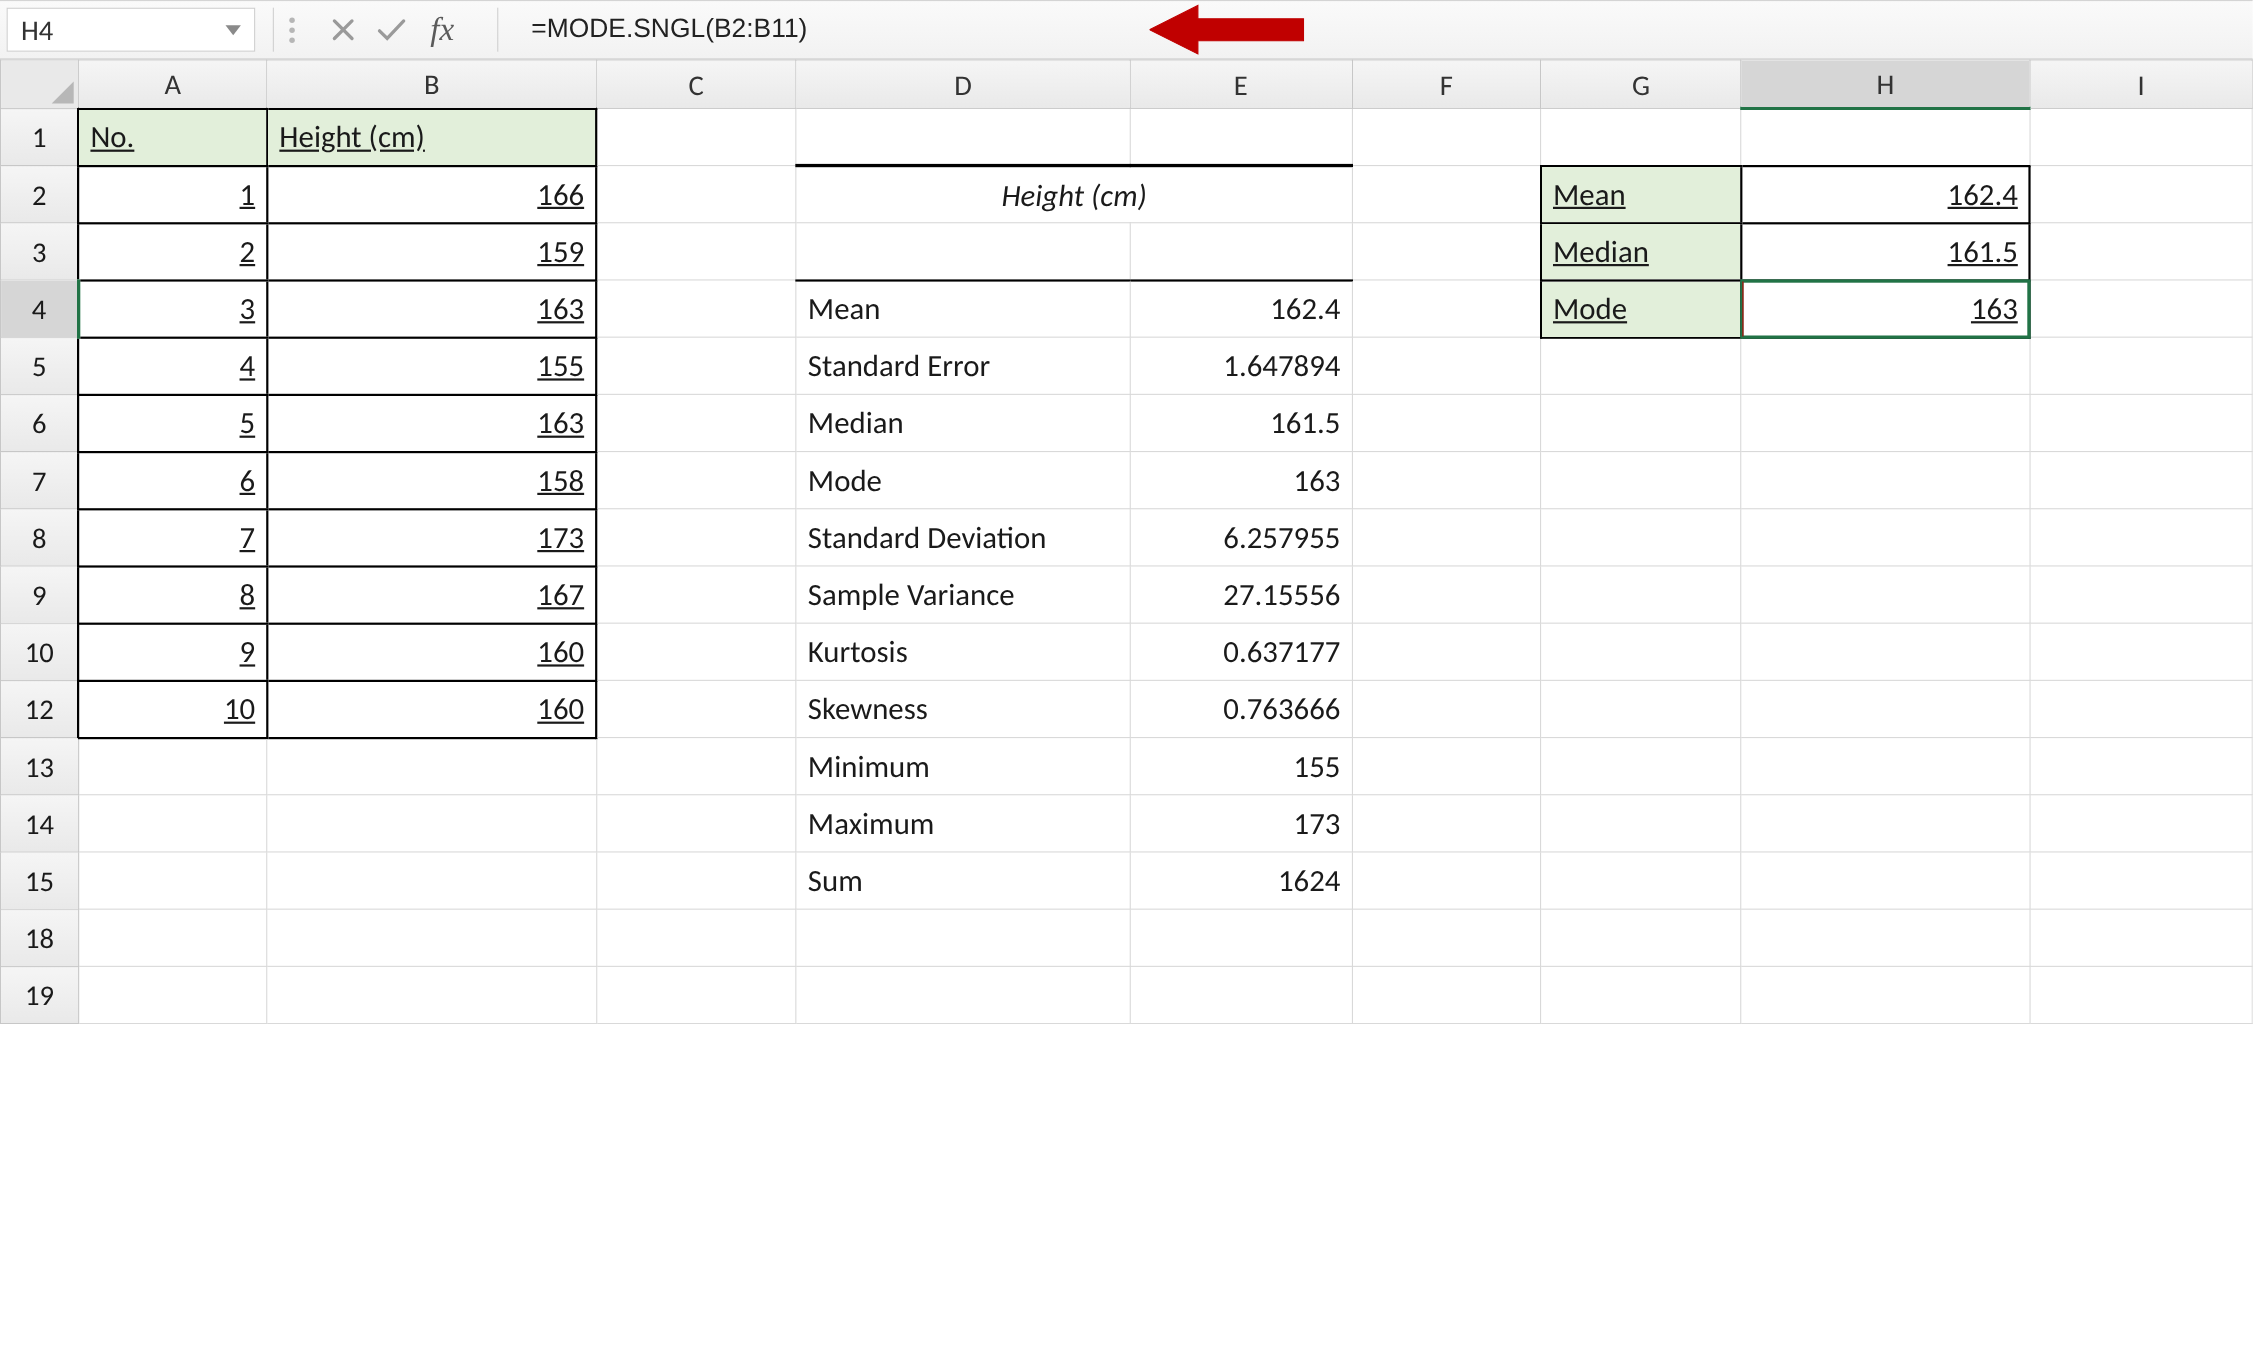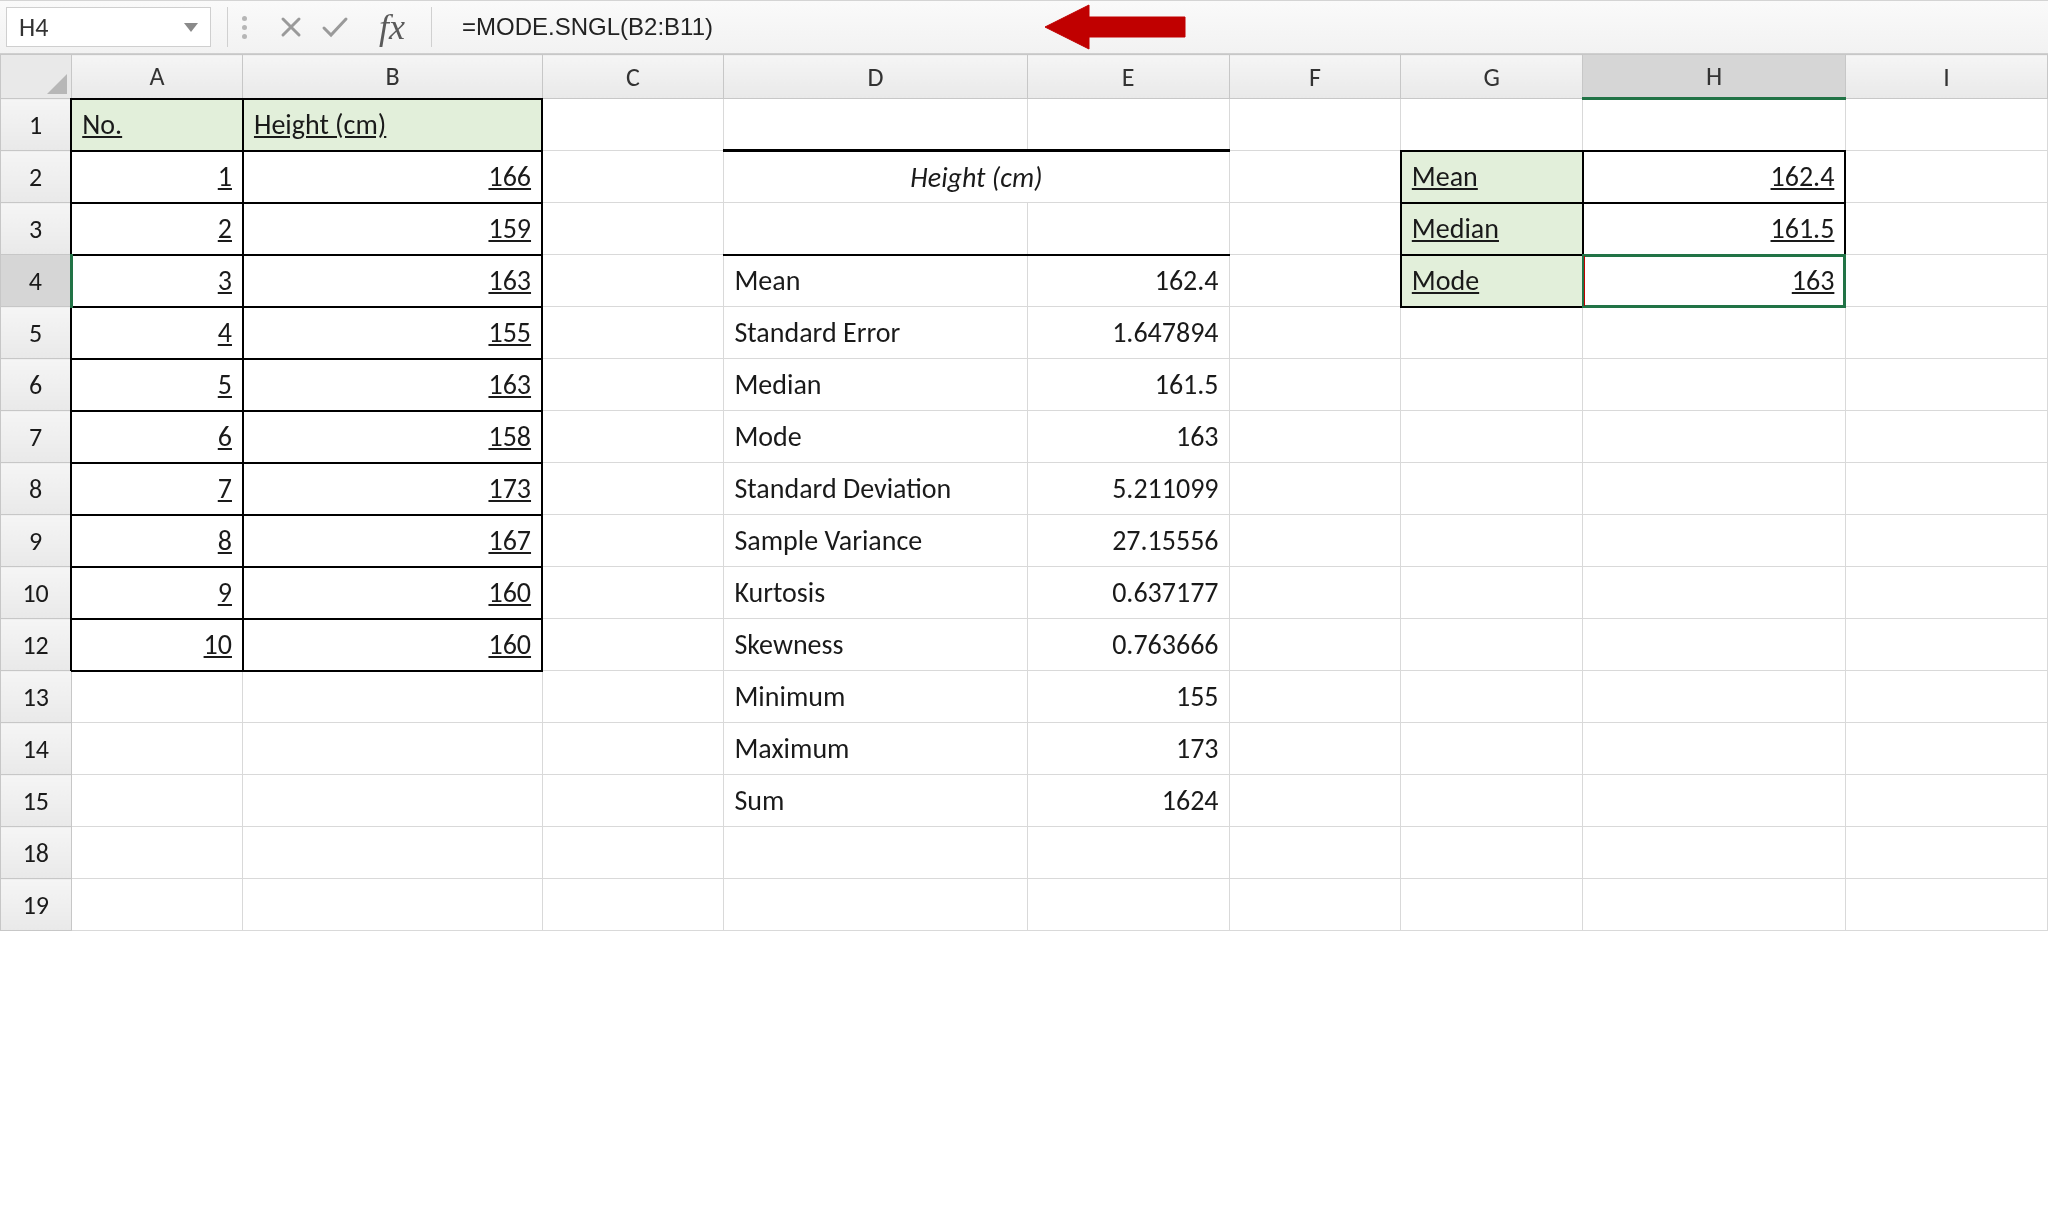--- a/index.html
+++ b/index.html
@@ -15,21 +15,21 @@
     display: flex;
     align-items: center;
     height: 54px;
     border-top: 1px solid #d4d4d4;
     border-bottom: 1px solid #cfcfcf;
     background: linear-gradient(#fafafa,#f2f2f2);
     padding-left: 6px;
     position: relative;
   }
   .namebox {
-    width: 205px; height: 40px;
+    width: 226px; height: 40px;
     background: #fff;
     border: 1px solid #cfcfcf;
     display: flex; align-items: center;
     padding: 0 12px;
     font-size: 26px;
     color: #333;
     justify-content: space-between;
   }
   .namebox .caret {
     width: 0; height: 0;
@@ -48,22 +48,22 @@
   }
   .fbar-dots span{width:5px;height:5px;background:#b6b6b6;border-radius:50%;}
   .fbar-btn {
     width: 44px; height: 40px; display:flex;align-items:center;justify-content:center;
     color:#9a9a9a; font-size:30px;
   }
   .fbar-btn.cancel svg{stroke:#9a9a9a;}
   .fbar-btn.enter svg{stroke:#9a9a9a;}
   .fx {
     font-style: italic; font-family: "Times New Roman", serif;
-    font-size: 36px; color:#5a5a5a;
-    width:48px; text-align:right;
+    font-size: 30px; color:#5a5a5a;
+    width:48px; text-align:center;
     margin-right: 10px;
   }
   .formula-input {
     flex:1; height:40px;
     font-size:24px;
     padding: 4px 16px;
     border:none; background:transparent;
     color:#222;
     outline: none;
   }
@@ -321,21 +321,21 @@
         <td></td>
         <td></td>
         <td></td>
       </tr>
       <tr>
         <th class="rowhdr">8</th>
         <td class="r tbl-left tbl-bottom">7</td>
         <td class="r tbl-right tbl-left tbl-bottom">173</td>
         <td></td>
         <td class="l">Standard Deviation</td>
-        <td class="r">5.211099</td>
+        <td class="r">6.257955</td>
         <td></td>
         <td></td>
         <td></td>
         <td></td>
       </tr>
       <tr>
         <th class="rowhdr">9</th>
         <td class="r tbl-left tbl-bottom">8</td>
         <td class="r tbl-right tbl-left tbl-bottom">167</td>
         <td></td>

